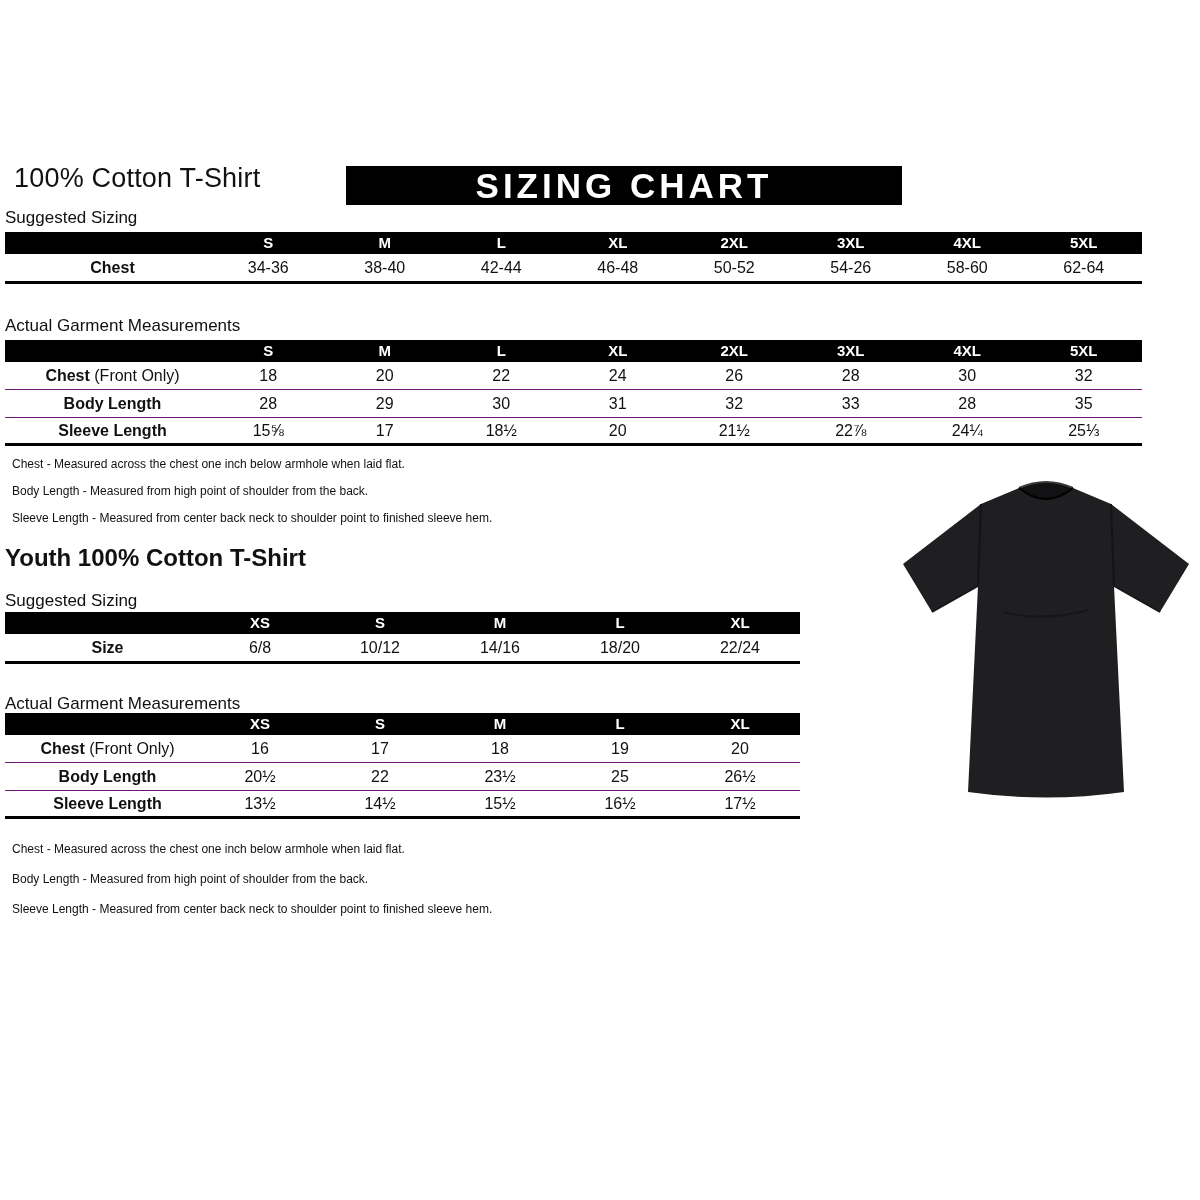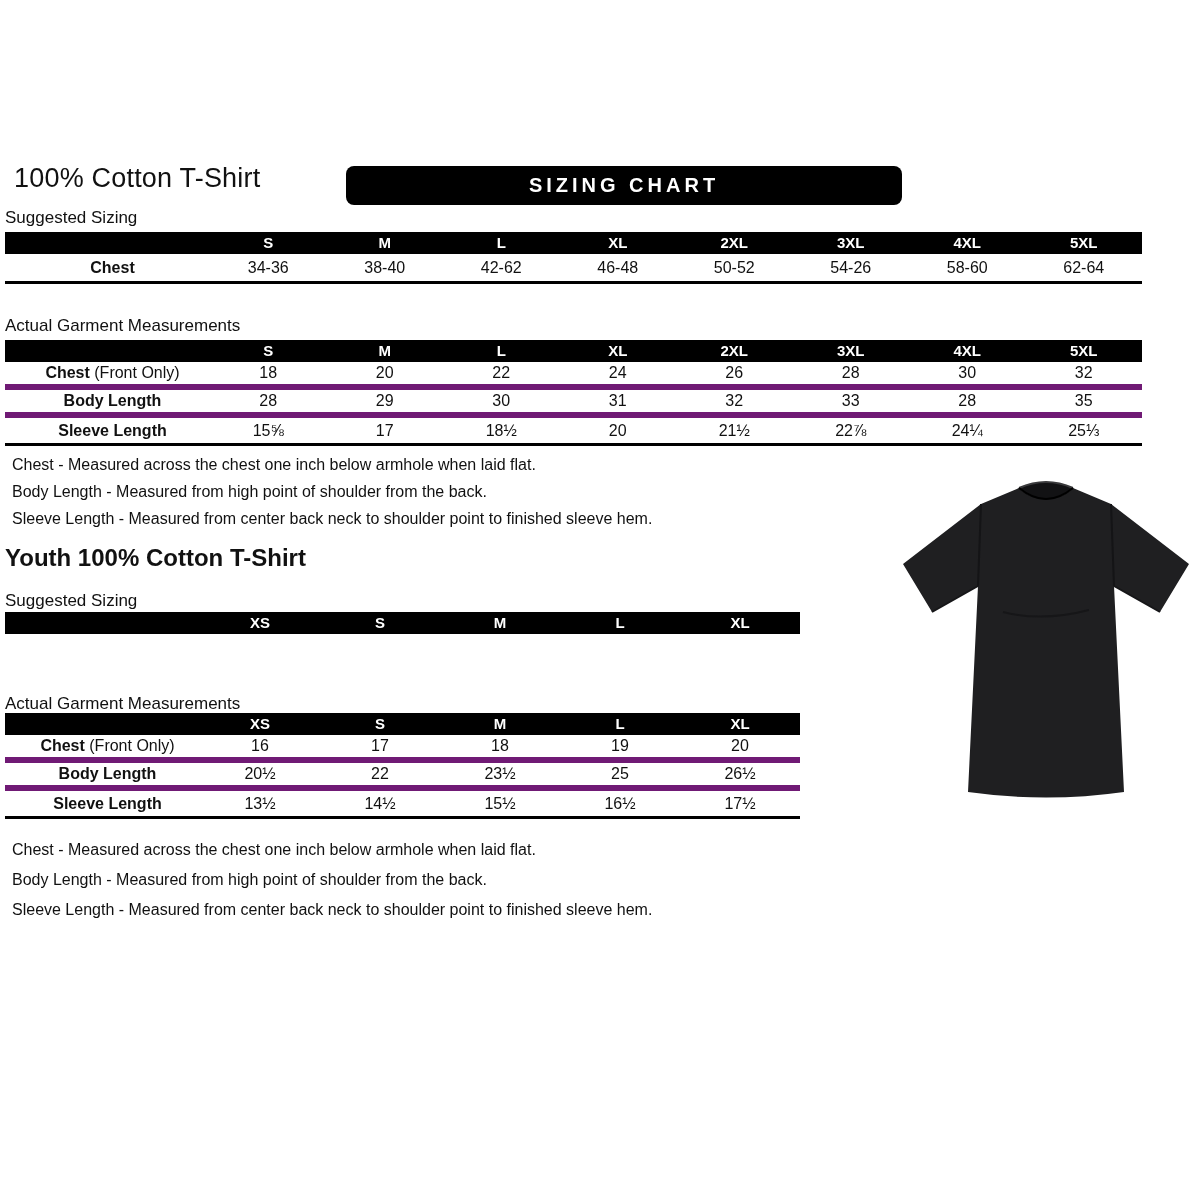--- a/index.html
+++ b/index.html
@@ -6,49 +6,49 @@
   html,body { background:#fff; }
   body {
     width:1200px; height:1200px; position:relative; overflow:hidden;
     font-family:"Liberation Sans","DejaVu Sans",sans-serif; color:#111;
   }
   .abs { position:absolute; }
 
   #page-title { left:14px; top:163px; font-size:27px; font-weight:400; letter-spacing:.2px; }
   #banner {
     left:346px; top:166px; width:556px; height:39px; background:#000; color:#fff;
-    font-weight:700; font-size:20px; letter-spacing:4px; text-align:center; line-height:39px;border-radius:8px;
+    font-weight:700; font-size:35px; letter-spacing:4px; text-align:center; line-height:39px;
   }
   .section-label { font-size:17px; color:#111;text-align:center; }
   #lbl-sug-adult  { left:5px;  top:208px; }
   #lbl-act-adult  { left:5px;  top:316px; }
   #youth-title    { left:5px;  top:544px; font-size:24px; font-weight:700; }
   #lbl-sug-youth  { left:5px;  top:591px; }
   #lbl-act-youth  { left:5px;  top:694px; }
 
   .sizing-table { }
   #t1 { left:5px; top:232px; width:1137px; }
   #t2 { left:5px; top:340px; width:1137px; }
   #t3 { left:5px; top:612px; width:795px; }
   #t4 { left:5px; top:713px; width:795px; }
 
   .trow { display:flex; align-items:center; }
   .thead { background:#000; color:#fff; font-weight:700; font-size:15px; height:22px; line-height:22px; }
-  .tbody { font-size:16px; height:28px; line-height:28px; border-bottom:6px solid #701a75; }
+  .tbody { font-size:16px; height:28px; line-height:28px; border-bottom:1px solid #701a75; }
   .sizing-table .tbody:last-child { border-bottom:3px solid #000; }
   #t1 .tbody, #t3 .tbody { height:30px; line-height:30px; }
   .tcell { flex:1; text-align:center; }
   .tcell.lbl { flex:0 0 205px; text-align:center; padding-left:10px; font-weight:700; }
   .tcell.lbl span { font-weight:400; }
   .youth .tcell.lbl { flex:0 0 195px; }
 
   .notes { }
   #notes-adult { left:12px; top:455px; }
   #notes-youth { left:12px; top:840px; }
-  .notes div { font-size:16px; line-height:19px; margin-bottom:8px; }
+  .notes div { font-size:12px; line-height:19px; margin-bottom:8px; }
   #notes-youth div { margin-bottom:11px; }
 
   #tshirt { left:893px; top:472px; }
 </style>
 </head>
 <body>
 
 <h1 id="page-title" class="abs">100% Cotton T-Shirt</h1>
 <div id="banner" class="abs">SIZING CHART</div>
 
@@ -62,21 +62,21 @@
       <div class="tcell">XL</div>
       <div class="tcell">2XL</div>
       <div class="tcell">3XL</div>
       <div class="tcell">4XL</div>
       <div class="tcell">5XL</div>
     </div>
     <div class="trow tbody">
       <div class="tcell lbl"><b>Chest</b></div>
       <div class="tcell">34-36</div>
       <div class="tcell">38-40</div>
-      <div class="tcell">42-62</div>
+      <div class="tcell">42-44</div>
       <div class="tcell">46-48</div>
       <div class="tcell">50-52</div>
       <div class="tcell">54-26</div>
       <div class="tcell">58-60</div>
       <div class="tcell">62-64</div>
     </div>
   </div>
 
 <div id="lbl-act-adult" class="abs section-label">Actual Garment Measurements</div>
 <div id="t2" class="abs sizing-table adult">
@@ -137,20 +137,28 @@
 <div id="lbl-sug-youth" class="abs section-label">Suggested Sizing</div>
 <div id="t3" class="abs sizing-table youth">
     <div class="trow thead">
       <div class="tcell lbl"></div>
       <div class="tcell">XS</div>
       <div class="tcell">S</div>
       <div class="tcell">M</div>
       <div class="tcell">L</div>
       <div class="tcell">XL</div>
     </div>
+    <div class="trow tbody">
+      <div class="tcell lbl"><b>Size</b></div>
+      <div class="tcell">6/8</div>
+      <div class="tcell">10/12</div>
+      <div class="tcell">14/16</div>
+      <div class="tcell">18/20</div>
+      <div class="tcell">22/24</div>
+    </div>
   </div>
 
 <div id="lbl-act-youth" class="abs section-label">Actual Garment Measurements</div>
 <div id="t4" class="abs sizing-table youth">
     <div class="trow thead">
       <div class="tcell lbl"></div>
       <div class="tcell">XS</div>
       <div class="tcell">S</div>
       <div class="tcell">M</div>
       <div class="tcell">L</div>

